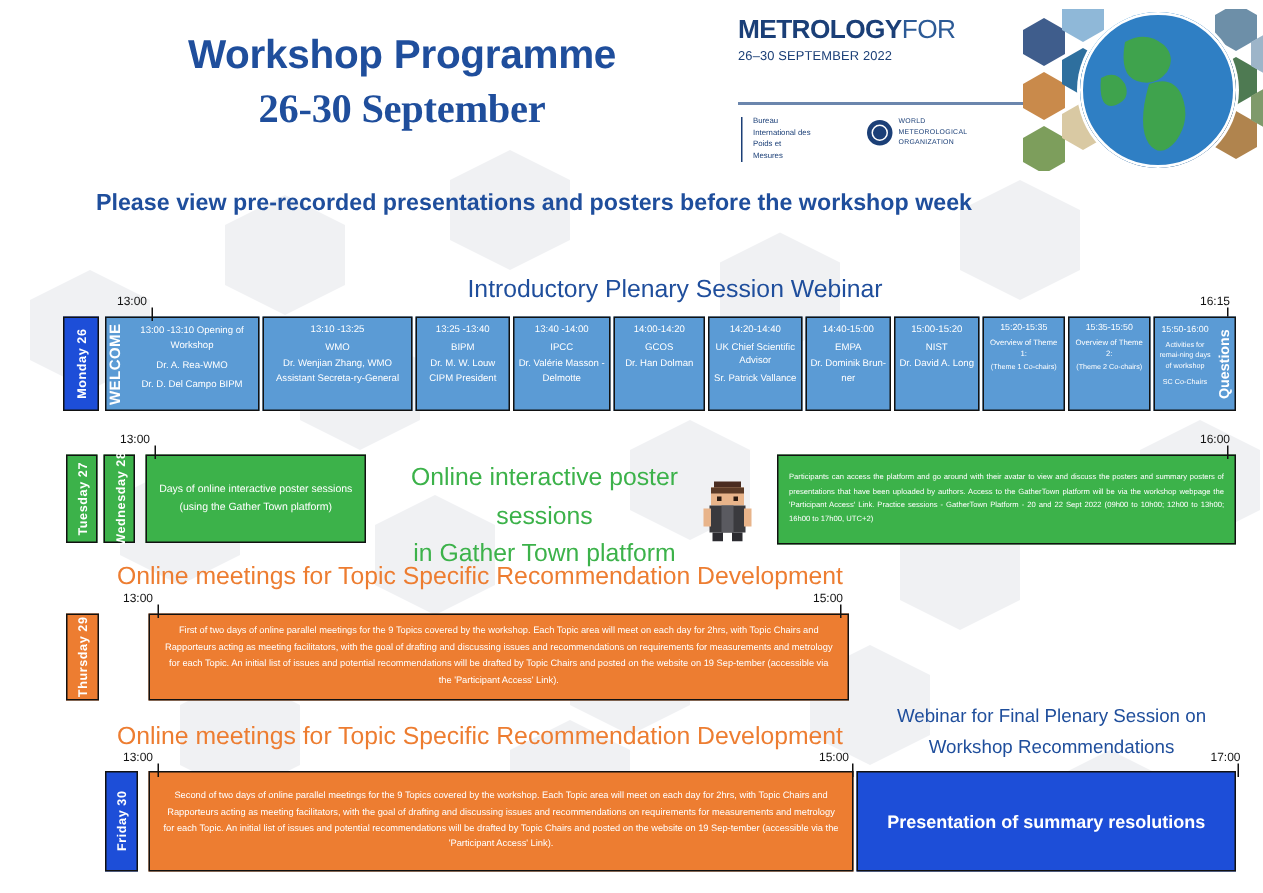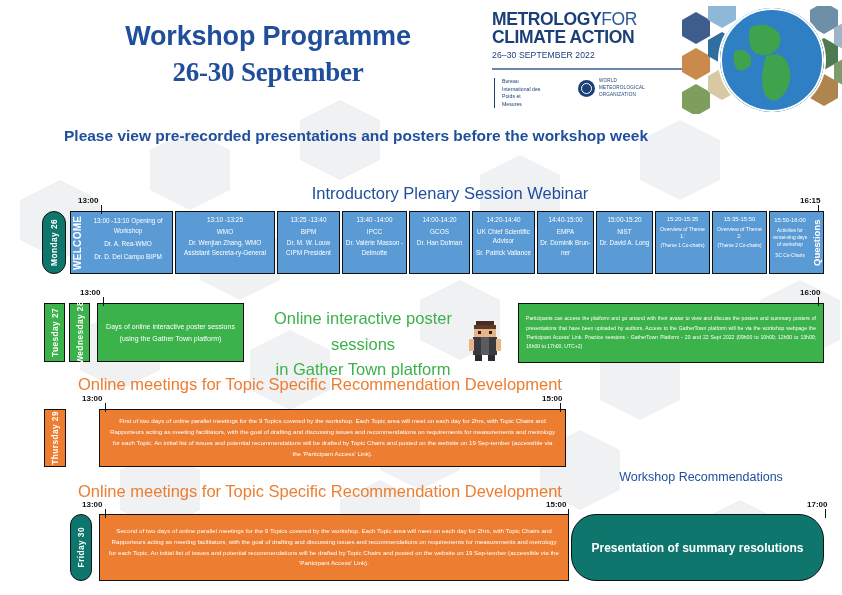--- a/index.html
+++ b/index.html
@@ -53,21 +53,21 @@
   
   .row{position:absolute;z-index:3;}
   .daytab{
     position:absolute;border:1.6px solid #111;box-sizing:border-box;
     display:flex;align-items:center;justify-content:center;
   }
   .daytab span{
     writing-mode:vertical-rl;transform:rotate(180deg);
     color:#fff;font-weight:bold;font-size:8.4px;letter-spacing:0.4px;white-space:nowrap;
   }
-  .blue{background:#0f766e;border-radius:25px;}
+  .blue{background:#1d4ed8;}
   .green{background:#3cb24a;}
   .orange{background:#ed7d31;}
 
   .cell{
     position:absolute;box-sizing:border-box;border:1.4px solid #111;
     background:#5b9bd5;color:#fff;text-align:center;
     display:flex;flex-direction:column;align-items:center;justify-content:flex-start;
     padding:3px 2px 2px;overflow:hidden;
   }
   .cell .tm{font-size:6.4px;line-height:1.5;margin-bottom:2px;}
@@ -108,21 +108,21 @@
     padding:4px 8px;text-align:center;
   }
   .block p{margin:0;}
 
   
   .sect-title{position:absolute;z-index:3;font-size:16.5px;color:#1f4e9c;text-align:center;}
   .sect-title.orange-t{color:#ed7d31;}
   .sect-title.green-t{color:#3cb24a;}
 
   
-  .tick{position:absolute;z-index:4;font-size:8px;color:#111;font-weight:bold;white-space:nowrap;}
+  .tick{position:absolute;z-index:4;font-size:8px;color:#111;font-weight:normal;white-space:nowrap;}
   .tickline{position:absolute;z-index:4;width:1px;background:#111;}
 
   .avatar{position:absolute;z-index:4;image-rendering:pixelated;}
 </style>
 </head>
 <body>
 
 <div class="wm">
   <svg viewBox="0 0 842 595" preserveAspectRatio="none">
     <g fill="#f0f1f3">
@@ -150,21 +150,20 @@
   <div class="title">
     <span>Workshop Programme</span>
     <span class="l2">26-30 September</span>
   </div>
 
   <div class="logo">
     <div class="logo-txt">
       <div class="logo-l1">
         <span>METROLOGY</span><span class="thin">FOR</span>
       </div>
-      <div class="logo-l2">CLIMATE ACTION</div>
       <div class="logo-date">26–30 SEPTEMBER 2022</div>
     </div>
     <div class="logo-rule"></div>
     <div class="bipm-mark">Bureau<br>International des<br>Poids et<br>Mesures</div>
     <div class="wmo-mark">
       <div class="wmo-circ"></div>
       <div class="wmo-txt">WORLD<br>METEOROLOGICAL<br>ORGANIZATION</div>
     </div>
 
     <div class="hexstrip">
@@ -355,20 +354,21 @@
     <span>Thursday 29</span>
   </div>
   <div class="block orange" style="left:99px;top:409px;width:467px;height:58px;font-size:6.2px;line-height:1.75;">
     <p>First of two days of online parallel meetings for the 9 Topics covered by the workshop. Each Topic area will meet on each day for 2hrs, with Topic Chairs and Rapporteurs acting as meeting facilitators, with the goal of drafting and discussing issues and recommendations on requirements for measurements and metrology for each Topic. An initial list of issues and potential recommendations will be drafted by Topic Chairs and posted on the website on 19 Sep-tember (accessible via the 'Participant Access' Link).</p>
   </div>
 </div>
 
 <div class="sect-title orange-t" style="left:60px;top:482px;width:520px;">Online meetings for Topic Specific Recommendation Development</div>
 
 <div class="sect-title" style="left:560px;top:467px;width:282px;font-size:12.5px;line-height:1.65;">
+  <div>Webinar for Final Plenary Session on</div>
   <div>Workshop Recommendations</div>
 </div>
 
 <div class="tick" style="left:82px;top:500px;">13:00</div>
 <div class="tickline" style="left:105px;top:509px;height:9px;"></div>
 <div class="tick" style="left:546px;top:500px;">15:00</div>
 <div class="tickline" style="left:568px;top:509px;height:9px;"></div>
 <div class="tick" style="left:807px;top:500px;">17:00</div>
 <div class="tickline" style="left:825px;top:509px;height:9px;"></div>
 

